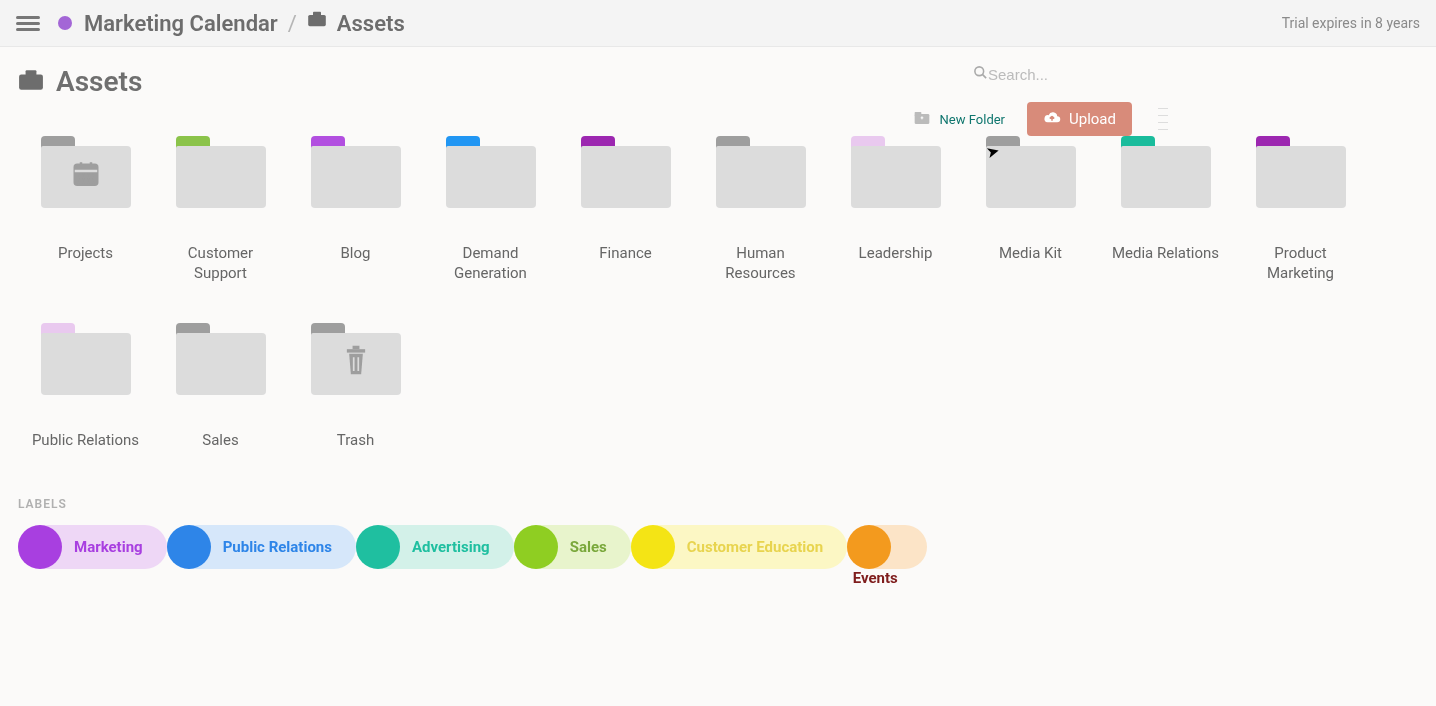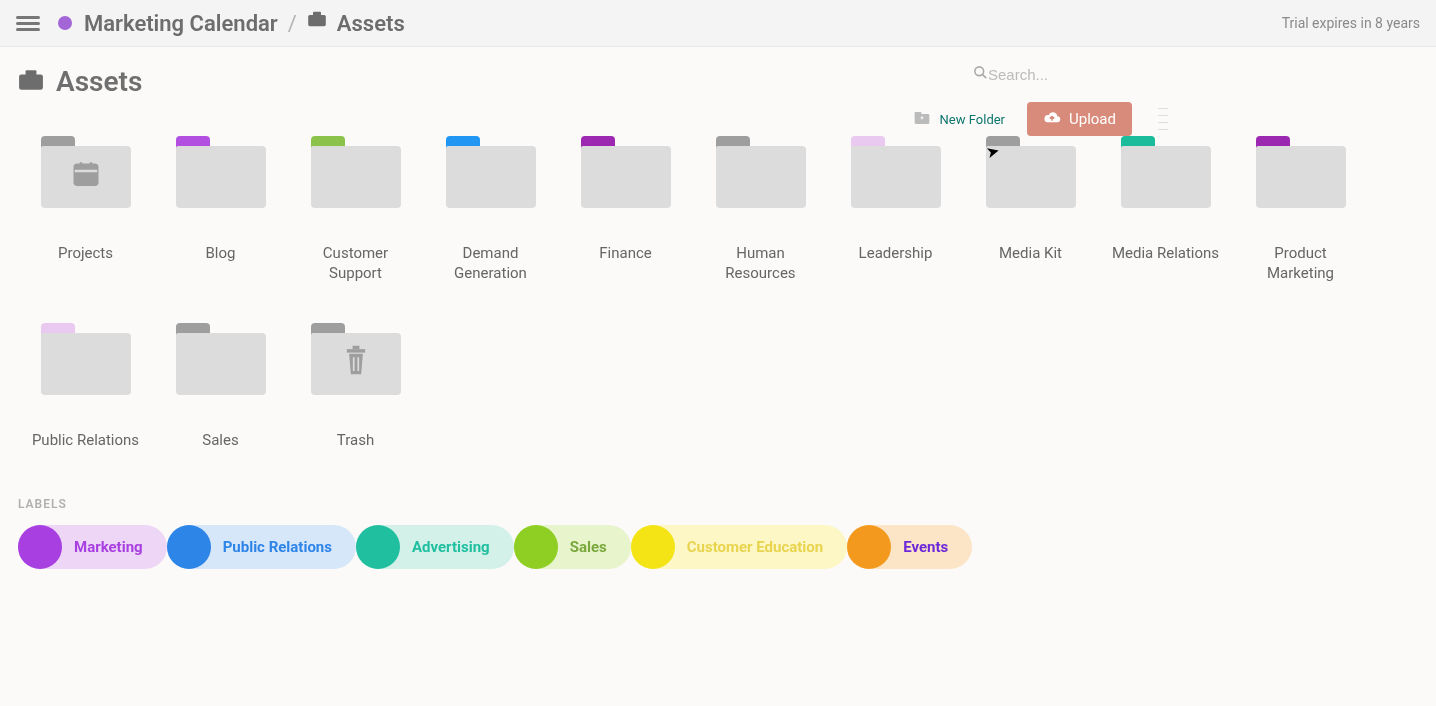--- a/index.html
+++ b/index.html
@@ -332,31 +332,31 @@
               <circle cx="16" cy="14" r="1" fill="#dcdcdc"></circle>
               <circle cx="8" cy="18" r="1" fill="#dcdcdc"></circle>
               <circle cx="12" cy="18" r="1" fill="#dcdcdc"></circle>
               <circle cx="16" cy="18" r="1" fill="#dcdcdc"></circle>
             </svg></div>
         </div>
         <div class="folder-label">Projects</div>
       </div>
       <div class="folder-item">
         <div class="folder-shape">
+          <div class="folder-tab" style="background: rgb(139, 195, 74);"></div>
+          <div class="folder-body"></div>
+        </div>
+        <div class="folder-label">Customer Support</div>
+      </div>
+      <div class="folder-item">
+        <div class="folder-shape">
           <div class="folder-tab" style="background: rgb(178, 79, 224);"></div>
           <div class="folder-body"></div>
         </div>
         <div class="folder-label">Blog</div>
-      </div>
-      <div class="folder-item">
-        <div class="folder-shape">
-          <div class="folder-tab" style="background: rgb(139, 195, 74);"></div>
-          <div class="folder-body"></div>
-        </div>
-        <div class="folder-label">Customer Support</div>
       </div>
       <div class="folder-item">
         <div class="folder-shape">
           <div class="folder-tab" style="background: rgb(33, 150, 243);"></div>
           <div class="folder-body"></div>
         </div>
         <div class="folder-label">Demand Generation</div>
       </div>
       <div class="folder-item">
         <div class="folder-shape">
@@ -446,20 +446,20 @@
         <span>Advertising</span>
       </div>
       <div class="label-pill" style="background: rgb(232, 244, 204); color: rgb(122, 168, 60);">
         <div class="dot" style="background: rgb(143, 206, 34);"></div>
         <span>Sales</span>
       </div>
       <div class="label-pill" style="background: rgb(252, 247, 196); color: rgb(232, 212, 79);">
         <div class="dot" style="background: rgb(244, 228, 21);"></div>
         <span>Customer Education</span>
       </div>
-      <div class="label-pill" style="background: rgb(252, 228, 199); color: #6d28d9;">
+      <div class="label-pill" style="background: rgb(252, 228, 199); color: #7f1d1d; flex-direction: column;">
         <div class="dot" style="background: rgb(243, 154, 30);"></div>
         <span>Events</span>
       </div>
     </div>
 
   <div class="fake-cursor">➤</div>
 </div>
 
 </body></html>

